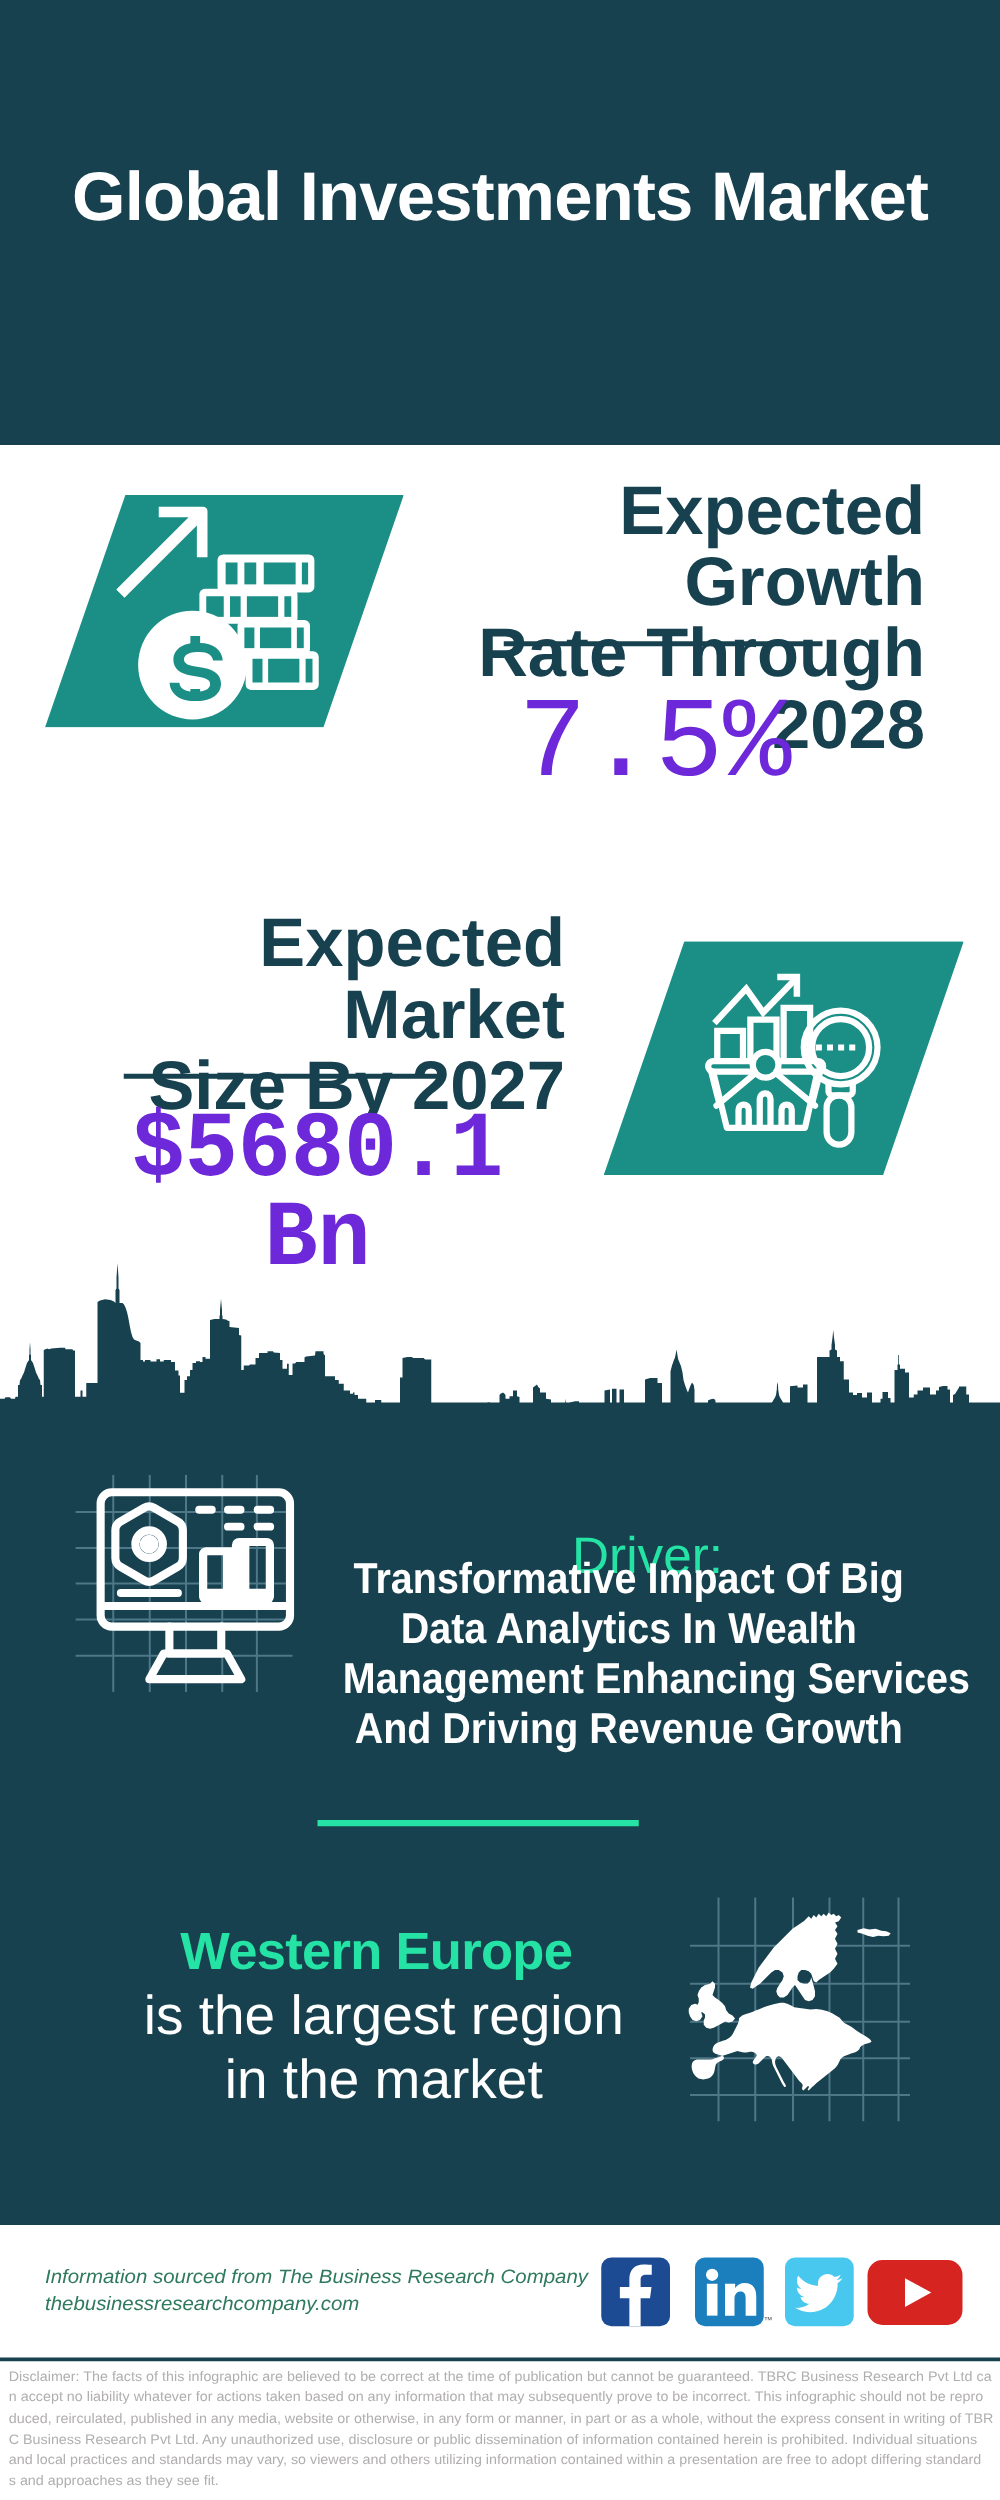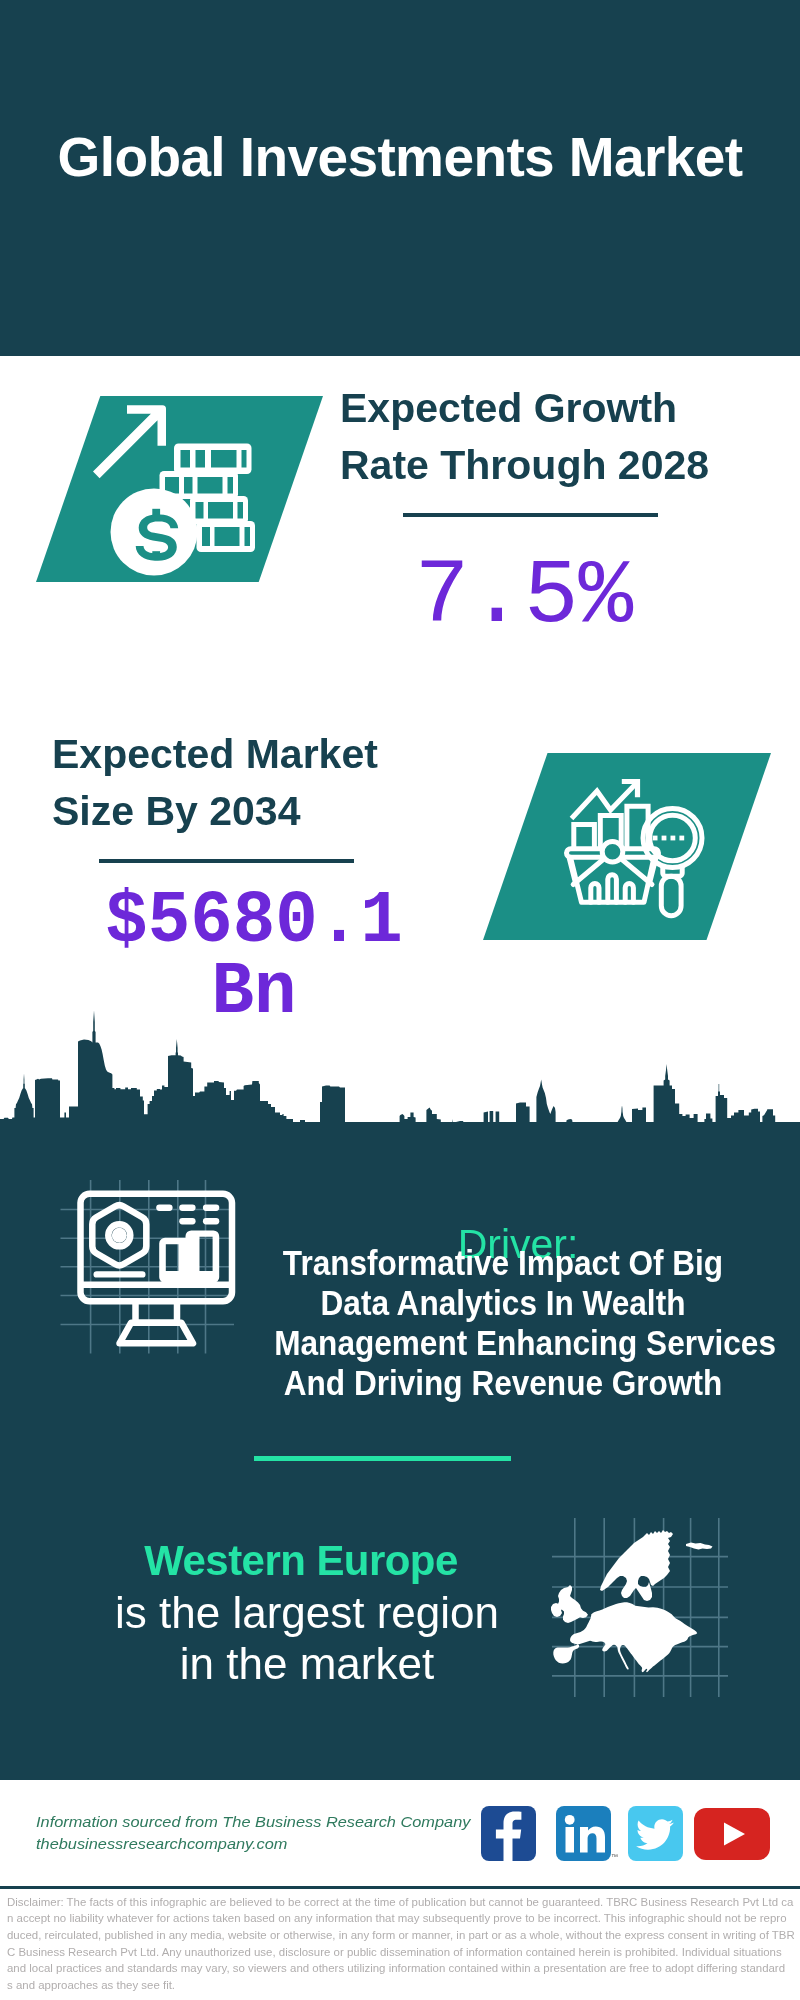--- a/index.html
+++ b/index.html
@@ -9,21 +9,21 @@
   
   .header{position:absolute;left:0;top:0;width:800px;height:356px;background:#17414f;}
   .header-title{position:absolute;left:0;top:129px;width:800px;text-align:center;
      color:#fff;font-size:55px;font-weight:bold;line-height:56px;letter-spacing:-0.6px;}
 
   
   .para{position:absolute;background:#1b8f86;
         clip-path:polygon(22.4% 0%, 100% 0%, 77.6% 100%, 0% 100%);}
 
   
-  .stat-head{position:absolute;color:#17414f;font-weight:bold;font-size:41px;line-height:57px;text-align:left;}
+  .stat-head{position:absolute;color:#17414f;font-weight:bold;font-size:55px;line-height:57px;text-align:right;}
   .stat-rule{position:absolute;height:4px;background:#17414f;}
   .stat-val{position:absolute;color:#6d28d9;text-align:center;font-family:Liberation Mono, monospace;}
   .stat-val .sx{display:inline-block;transform:scaleX(0.95);}
 
   
   .navy{position:absolute;left:0;width:800px;background:#17414f;}
 
   
   .driver-head{position:absolute;color:#24e3a5;font-weight:normal;font-size:41px;line-height:41px;text-align:center;margin-top:40px;}
   .driver-body{position:absolute;color:#fff;font-weight:bold;font-size:34.5px;line-height:40px;text-align:center;white-space:nowrap;}
@@ -94,21 +94,21 @@
 
   <div class="stat-head" style="left:340px;top:380px;width:400px;">
     <div>Expected Growth</div>
     <div>Rate Through 2028</div>
   </div>
   <div class="stat-rule" style="left:403px;top:513px;width:255px;"></div>
   <div class="stat-val" style="left:324px;top:551px;width:400px;font-size:91px;line-height:92px;">7.5%</div>
 
   <div class="stat-head" style="left:52px;top:726px;width:400px;">
     <div>Expected Market</div>
-    <div>Size By 2034</div>
+    <div>Size By 2027</div>
   </div>
   <div class="stat-rule" style="left:99px;top:859px;width:255px;"></div>
   <div class="stat-val" style="left:54px;top:886px;width:400px;font-size:74.5px;line-height:71px;font-weight:bold;"><span class="sx">$5680.1 Bn</span></div>
 
   <div class="para" style="left:483px;top:753px;width:288px;height:187px;"></div>
 
   <svg class="skyline" width="800" height="135" viewBox="0 1006 800 135" style="position:absolute;left:0;top:1006px;" preserveAspectRatio="none">
     <path d="M0,1141 L0.0,1119.0 3.6,1119.0 4.4,1117.8 8.0,1117.8 8.8,1119.0 12.0,1119.0 12.4,1117.4 14.4,1117.4 14.4,1108.0 15.6,1108.0 16.0,1104.0 16.8,1103.2 18.0,1100.4 19.2,1098.0 20.4,1094.0 21.6,1090.4 22.6,1088.8 23.2,1088.2 23.2,1084.0 23.6,1083.6 23.6,1079.6 24.0,1073.6 24.4,1079.6 24.4,1083.6 24.8,1084.0 24.8,1088.2 25.4,1088.8 26.4,1090.4 27.6,1094.0 28.8,1098.0 30.0,1100.4 31.2,1103.2 32.0,1104.0 32.4,1108.0 33.6,1108.0 33.6,1117.4 35.0,1117.4 35.0,1080.0 36.4,1079.4 38.0,1078.8 39.2,1079.4 41.0,1078.8 48.0,1078.2 52.0,1078.2 52.4,1079.4 58.0,1079.4 58.4,1080.4 60.0,1080.4 60.0,1117.4 64.4,1117.4 64.4,1112.4 66.0,1112.4 66.0,1117.4 69.0,1117.4 69.0,1106.4 78.0,1106.4 78.0,1041.6 80.0,1040.4 84.0,1039.4 88.4,1040.0 91.2,1041.2 92.4,1042.4 92.4,1032.0 93.2,1030.8 93.2,1022.0 94.0,1010.4 94.8,1022.0 94.8,1030.8 95.6,1032.0 95.6,1042.4 98.0,1042.4 99.2,1043.6 100.4,1046.0 101.6,1049.6 102.6,1054.0 103.6,1059.6 104.8,1065.6 106.0,1069.6 107.2,1071.6 109.0,1072.4 111.2,1073.2 112.4,1074.4 112.4,1088.0 114.4,1088.0 114.4,1089.2 116.0,1089.2 116.0,1088.0 120.4,1088.0 120.4,1089.2 125.2,1089.2 125.2,1087.4 128.0,1087.4 128.0,1089.2 131.0,1089.2 131.0,1088.0 136.8,1088.0 136.8,1089.6 140.0,1089.6 140.0,1096.4 142.8,1096.4 142.8,1100.4 144.0,1100.4 144.0,1114.2 147.6,1114.2 147.6,1104.0 149.6,1104.0 149.6,1101.0 152.0,1101.0 152.0,1096.0 154.0,1096.0 154.0,1090.4 156.8,1090.4 156.8,1089.0 160.0,1089.0 160.0,1089.6 162.0,1089.6 162.0,1085.6 164.4,1085.6 164.4,1087.0 168.0,1087.0 168.0,1056.0 171.6,1055.2 175.6,1055.2 175.6,1052.4 176.0,1052.4 176.0,1048.0 176.8,1039.0 177.6,1048.0 177.6,1052.4 178.0,1052.4 178.0,1055.2 180.8,1055.6 182.0,1056.4 183.6,1057.0 183.6,1061.6 191.2,1062.4 191.2,1068.0 193.0,1068.4 193.0,1096.0 195.0,1096.0 195.0,1092.4 199.2,1092.4 200.0,1091.6 204.4,1091.6 204.4,1086.4 207.2,1086.4 207.2,1082.4 214.0,1082.4 214.0,1081.0 218.4,1081.0 219.0,1082.0 224.0,1082.4 224.0,1088.0 226.0,1088.0 226.0,1095.0 229.6,1095.0 229.6,1091.0 231.0,1091.0 231.0,1100.0 234.0,1100.0 234.0,1090.8 236.0,1090.8 237.0,1089.6 243.6,1089.6 243.6,1086.0 244.8,1085.2 252.0,1084.4 252.4,1081.0 258.8,1081.0 258.8,1083.0 260.0,1084.4 260.0,1101.0 268.0,1101.0 268.0,1104.0 271.0,1104.0 271.0,1107.0 275.0,1107.0 275.0,1112.4 280.0,1112.4 280.0,1115.0 282.4,1115.0 282.4,1114.0 283.6,1114.0 283.6,1116.0 286.4,1116.0 286.4,1119.0 293.0,1119.0 293.0,1124.4 300.0,1124.4 300.0,1120.0 305.0,1120.0 305.0,1123.6 308.0,1123.6 308.0,1129.2 320.0,1129.2 320.0,1102.0 322.0,1102.0 322.0,1086.4 326.0,1085.6 329.6,1085.6 330.4,1086.4 339.0,1086.4 340.0,1087.6 345.0,1087.6 345.0,1138.0 349.6,1138.0 349.6,1126.0 351.6,1126.0 351.6,1124.4 356.0,1124.4 356.0,1129.0 358.0,1129.0 358.0,1132.0 360.0,1132.0 360.0,1129.6 362.0,1129.6 362.0,1132.4 365.0,1132.4 365.0,1129.0 369.6,1129.0 369.6,1134.0 372.4,1134.0 372.4,1130.0 375.2,1130.0 375.2,1133.6 382.0,1133.6 382.0,1126.0 386.0,1125.6 387.2,1124.4 390.0,1124.4 390.0,1122.0 392.0,1122.0 392.0,1125.6 399.6,1125.6 399.6,1116.0 400.4,1115.0 402.4,1114.0 403.6,1115.0 404.4,1116.0 404.4,1119.0 407.6,1119.0 407.6,1117.0 410.4,1117.0 410.4,1112.4 413.6,1112.4 413.6,1117.0 415.6,1117.6 415.6,1126.0 420.0,1126.0 420.0,1139.0 424.0,1139.0 424.0,1130.0 426.4,1130.0 426.4,1110.0 428.0,1108.8 429.6,1107.6 430.6,1109.6 432.0,1110.8 432.0,1114.0 436.8,1114.0 436.8,1119.0 440.8,1119.6 440.8,1132.4 445.0,1132.4 445.0,1129.6 450.0,1129.6 450.0,1125.0 452.0,1125.0 452.4,1119.0 453.2,1125.0 453.6,1126.0 456.0,1126.0 456.0,1122.0 460.0,1121.0 463.2,1121.0 463.2,1124.0 468.0,1124.0 468.0,1129.6 474.0,1129.6 474.0,1127.6 480.0,1127.6 480.0,1127.0 483.6,1127.0 483.6,1112.4 488.0,1111.6 488.0,1130.0 489.6,1130.0 489.6,1111.0 493.2,1111.0 493.2,1130.0 495.6,1130.0 495.6,1111.6 499.2,1111.6 499.2,1134.0 510.0,1134.0 510.0,1126.0 516.0,1126.0 516.0,1103.6 520.0,1102.4 526.0,1102.4 526.0,1106.4 529.6,1106.4 529.6,1130.0 531.0,1130.0 531.0,1125.6 534.4,1125.6 534.4,1129.6 536.4,1130.0 536.4,1097.0 537.6,1092.4 539.0,1088.4 540.0,1086.0 540.4,1084.0 541.2,1079.6 542.0,1084.4 542.6,1087.6 543.6,1090.0 544.8,1093.0 546.0,1098.0 546.8,1104.0 548.0,1108.0 549.6,1112.4 550.4,1114.0 551.2,1111.6 552.4,1108.4 553.6,1106.0 555.0,1108.0 555.6,1112.0 555.6,1130.0 560.0,1130.0 560.0,1128.4 562.4,1128.4 562.4,1123.6 564.0,1123.6 564.0,1128.4 566.4,1128.4 566.4,1120.4 568.0,1119.6 570.4,1119.0 572.0,1119.6 572.4,1121.0 572.4,1130.0 578.4,1130.0 578.4,1125.6 580.0,1124.4 582.4,1123.6 584.0,1124.4 584.8,1125.6 584.8,1130.0 589.0,1130.0 589.0,1132.4 593.0,1132.4 594.0,1131.6 600.0,1131.2 601.6,1132.0 612.0,1132.0 612.0,1127.0 614.4,1126.4 616.0,1124.0 617.6,1122.0 619.0,1119.6 620.0,1118.0 620.8,1116.0 621.2,1113.0 621.4,1112.0 621.6,1108.0 622.0,1105.6 622.4,1108.0 622.6,1112.0 622.8,1113.0 623.2,1116.0 624.0,1118.0 625.0,1119.6 626.4,1122.0 628.0,1124.0 629.6,1126.4 632.0,1127.0 632.0,1109.0 638.0,1108.4 638.0,1110.0 640.0,1110.0 642.4,1110.0 642.4,1107.6 646.0,1107.6 646.0,1124.4 648.4,1124.4 648.4,1126.4 652.0,1126.4 652.0,1124.4 653.6,1123.6 653.6,1085.6 658.0,1085.6 663.6,1085.6 663.6,1080.4 665.2,1079.6 665.2,1076.0 666.0,1070.0 666.6,1064.0 667.2,1070.0 668.0,1076.0 668.0,1079.6 669.6,1080.4 669.6,1085.6 672.0,1085.6 672.0,1089.0 675.0,1089.0 675.0,1103.6 679.2,1103.6 679.2,1114.0 682.4,1114.0 682.4,1116.0 685.6,1116.0 685.6,1114.4 689.6,1114.4 689.6,1118.0 693.6,1118.0 693.6,1114.0 697.6,1114.0 697.6,1123.0 699.2,1123.0 699.2,1128.0 702.4,1128.0 702.4,1124.0 704.4,1124.0 704.4,1119.0 706.0,1119.0 706.0,1113.6 710.4,1113.6 710.4,1118.4 712.4,1118.4 712.4,1130.0 715.6,1130.0 715.6,1096.0 718.0,1096.0 718.0,1091.6 718.6,1091.6 718.6,1084.0 719.2,1084.0 719.2,1091.6 720.0,1091.6 720.0,1095.0 724.0,1095.0 724.0,1098.0 727.2,1098.0 727.2,1118.0 731.0,1118.0 731.0,1115.6 734.0,1115.6 734.0,1112.4 738.4,1112.4 738.4,1110.0 744.0,1110.0 744.0,1115.6 748.8,1115.6 748.8,1112.4 751.2,1112.4 751.2,1109.6 754.4,1108.8 758.0,1108.8 758.0,1111.6 760.0,1111.6 760.0,1124.0 762.4,1124.0 762.4,1116.0 764.0,1115.2 767.2,1110.0 767.2,1109.2 773.0,1109.2 773.0,1115.6 775.2,1115.6 775.2,1124.0 778.0,1124.0 778.0,1127.0 780.0,1127.0 780.0,1122.4 782.4,1122.4 782.4,1126.0 784.4,1126.0 784.4,1123.6 786.0,1123.6 786.0,1130.0 800.0,1130.0 L800,1141 Z" fill="#17414f"></path>
   </svg>
 

